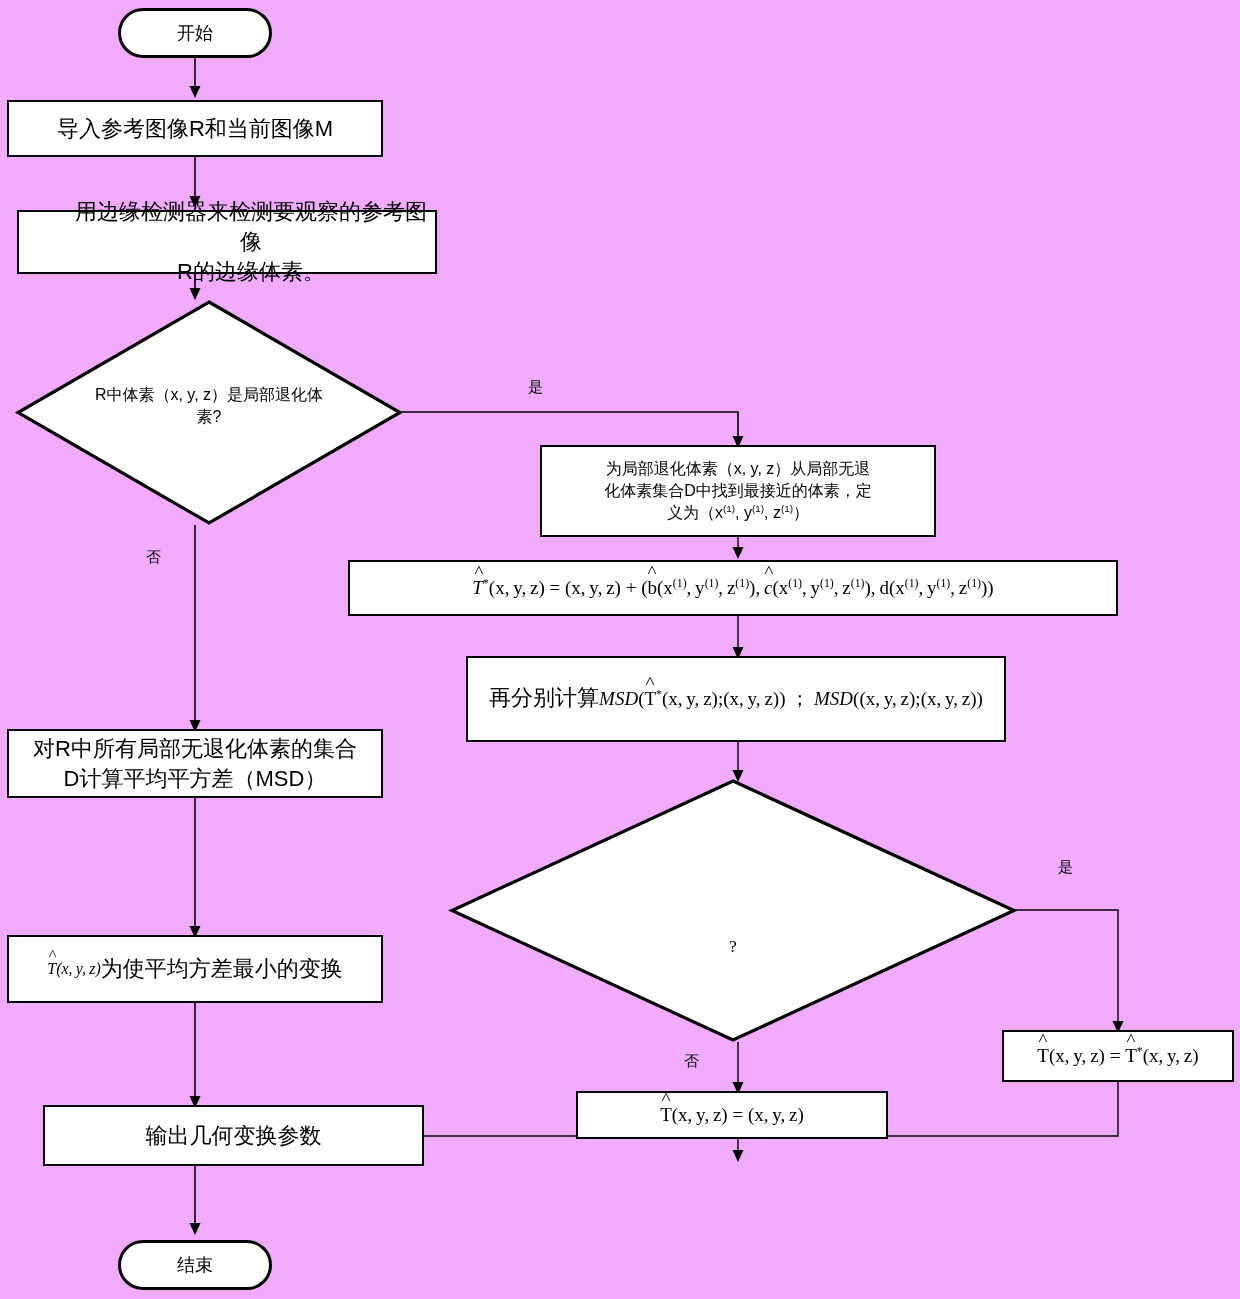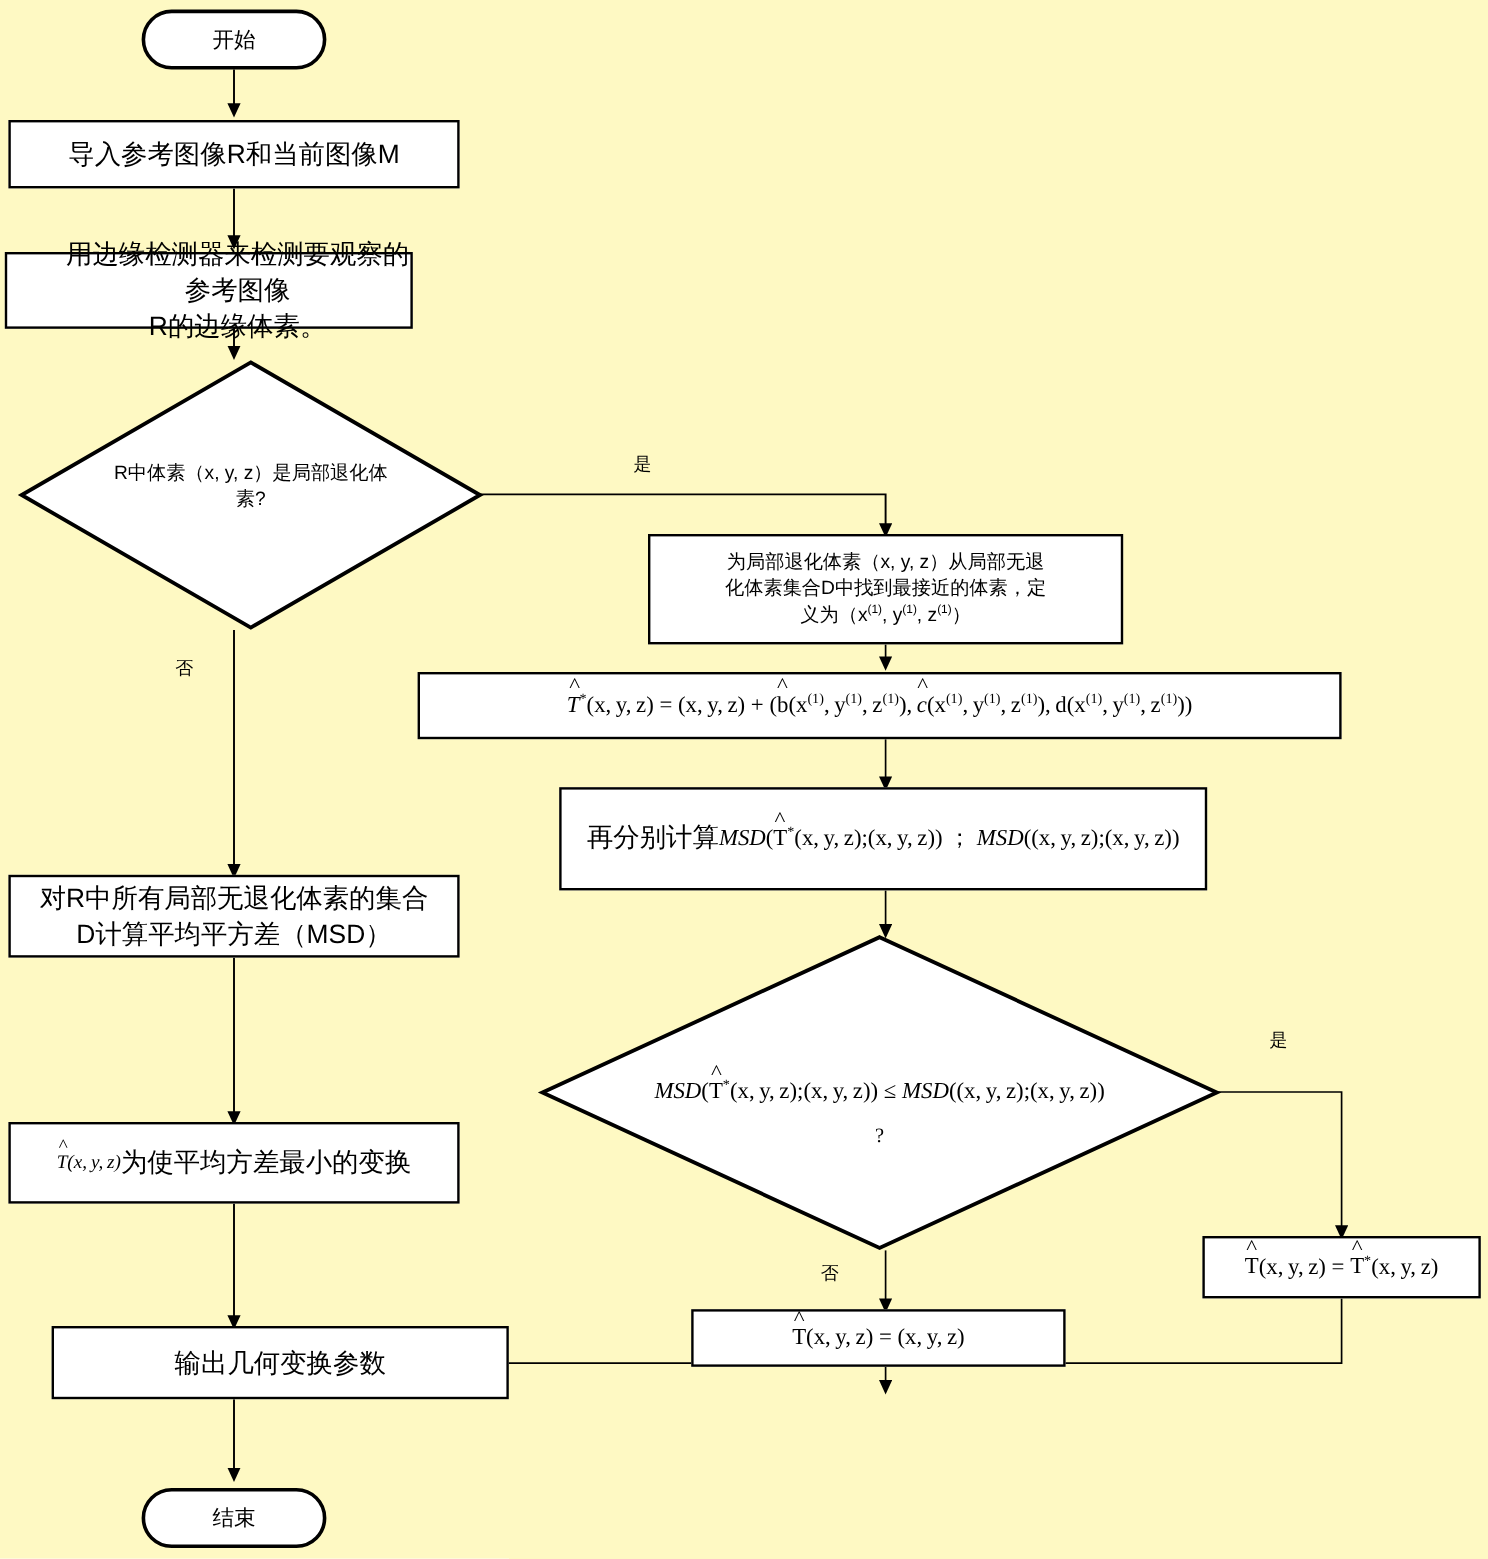--- a/index.html
+++ b/index.html
@@ -5,21 +5,21 @@
 <style>
   html, body {
     margin: 0;
     padding: 0;
     background: #ffffff;
   }
   #canvas {
     position: relative;
     width: 1240px;
     height: 1299px;
-    background: #fef9c3;
+    background: #f0abfc;
     font-family: "Liberation Serif", "DejaVu Serif", serif;
     color: #000000;
     overflow: hidden;
   }
   .node {
     position: absolute;
     box-sizing: border-box;
     display: flex;
     align-items: center;
     justify-content: center;
@@ -146,21 +146,21 @@
   </svg>
 
   <div class="node terminator t-cn fs18" style="left:118px; top:8px; width:154px; height:50px;">
     <span>开始</span>
   </div>
 
   <div class="node box t-cn fs17" style="left:7px; top:100px; width:376px; height:57px;">
     <span>导入参考图像R和当前图像M</span>
   </div>
 
-  <div class="node box t-cn fs17" style="left:4px; top:210px; width:340px; height:64px; flex-direction:column;padding-left:48px;">
+  <div class="node box t-cn fs17" style="left:17px; top:210px; width:420px; height:64px; flex-direction:column;padding-left:48px;">
     <span>用边缘检测器来检测要观察的参考图像</span>
     <span>R的边缘体素。</span>
   </div>
 
   <div class="diamond-wrap" style="left:16px; top:300px; width:386px; height:225px;">
     <svg width="386" height="225" viewBox="0 0 386 225">
       <polygon points="193,2 384,112.5 193,223 2,112.5" fill="#fff" stroke="#000" stroke-width="3.2"></polygon>
     </svg>
     <div class="diamond-label t-cn fs16" style="top:84px;">
       <div>R中体素（x, y, z）是局部退化体</div>
@@ -190,25 +190,20 @@
     <span class="t-cn fs17" style="margin-bottom:3px;">再分别计算</span>
     <span class="math">
       <i>MSD</i>(<span class="hat">T</span><span class="sup">*</span>(x, y, z);(x, y, z))&nbsp;；&nbsp;<i>MSD</i>((x, y, z);(x, y, z))
     </span>
   </div>
 
   <div class="diamond-wrap" style="left:450px; top:779px; width:566px; height:263px;">
     <svg width="566" height="263" viewBox="0 0 566 263">
       <polygon points="283,2 564,131.5 283,261 2,131.5" fill="#fff" stroke="#000" stroke-width="3.2"></polygon>
     </svg>
-    <div class="diamond-label" style="top:118px;">
-      <span class="math">
-        <i>MSD</i>(<span class="hat">T</span><span class="sup">*</span>(x, y, z);(x, y, z))&nbsp;≤&nbsp;<i>MSD</i>((x, y, z);(x, y, z))
-      </span>
-    </div>
     <div class="qmark" style="top:158px;">?</div>
   </div>
 
   <div class="edge-label" style="left:1058px; top:858px;">是</div>
 
   <div class="edge-label" style="left:684px; top:1052px;">否</div>
 
   <div class="node box t-cn fs17" style="left:7px; top:729px; width:376px; height:69px; flex-direction:column;">
     <span>对R中所有局部无退化体素的集合</span>
     <span>D计算平均平方差（MSD）</span>

